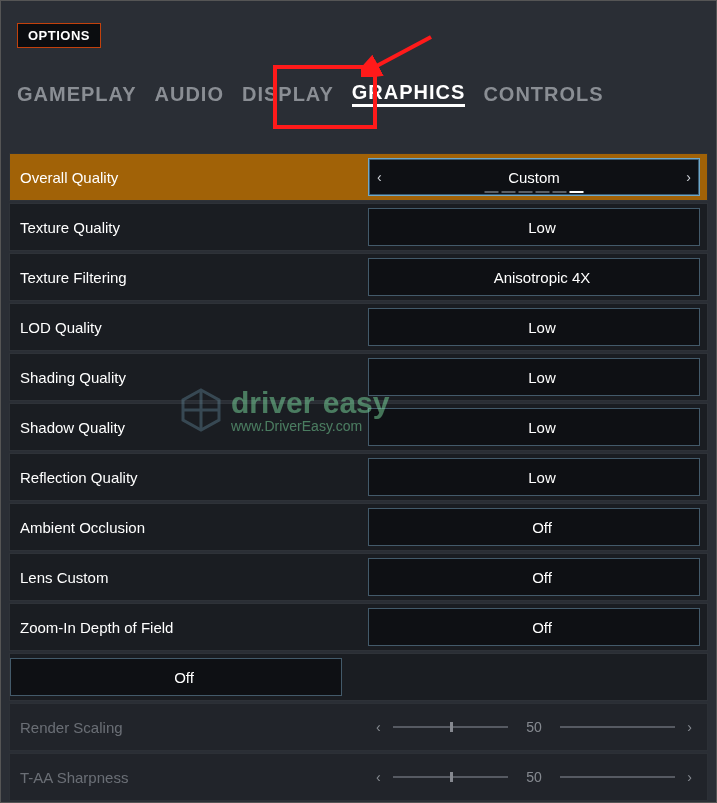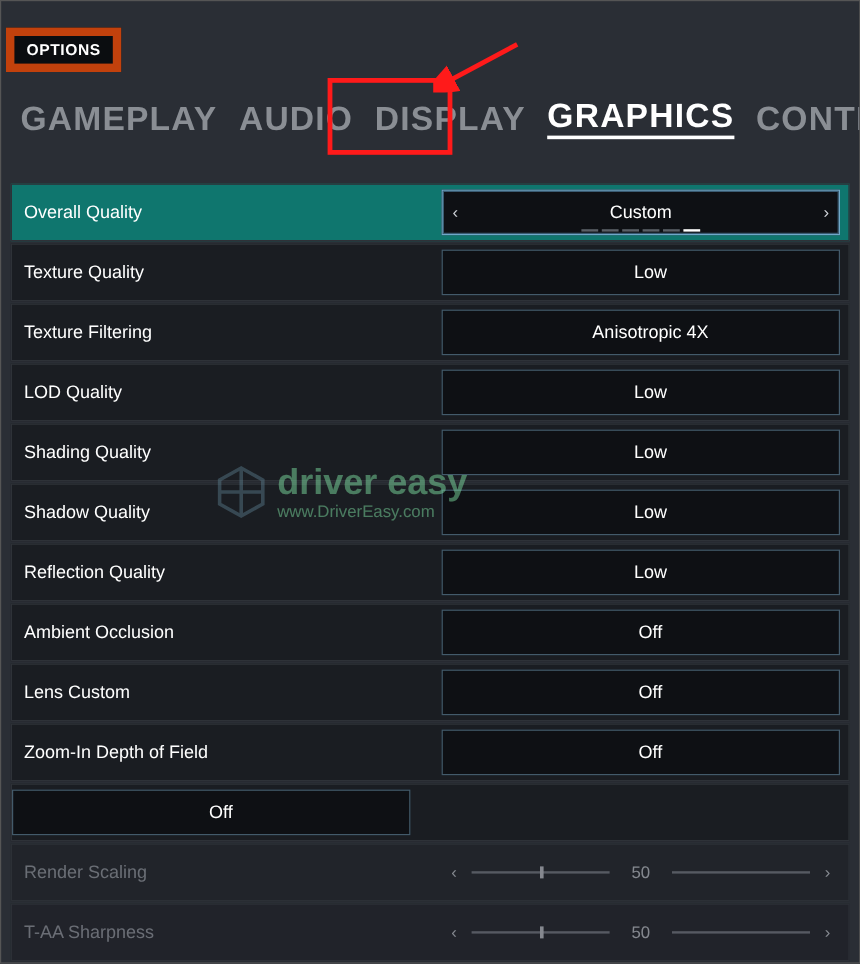--- a/index.html
+++ b/index.html
@@ -9,39 +9,39 @@
   background: #2a2e35;
   font-family: Arial, Helvetica, sans-serif;
   color: #e0e0e0;
   position: relative;
   overflow: hidden;
   border: 1px solid #555;
 }
 .options-tag {
   position: absolute;
   top: 22px;
-  left: 4px;
+  left: 16px;
   background: #0b0d10;
   color: #fff;
   font-weight: 900;
   font-size: 13px;
   letter-spacing: 0.5px;
   padding: 4px 10px;
-  border: 7px solid #c2410c;
+  border: 1px solid #c2410c;
 }
 .tabs {
   position: absolute;
   top: 80px;
   left: 16px;
   display: flex;
   gap: 18px;
   align-items: center;
 }
 .tab {
-  font-size: 28px;
+  font-size: 20px;
   font-weight: 900;
   letter-spacing: 1px;
   color: #8a8e94;
   cursor: pointer;
 }
 .tab.active {
   color: #ffffff;
   border-bottom: 3px solid #ffffff;
   padding-bottom: 0;
 }
@@ -68,21 +68,21 @@
 }
 .row {
   display: flex;
   align-items: center;
   height: 48px;
   margin-bottom: 2px;
   background: #1a1d22;
   border: 1px solid #2e3238;
 }
 .row.highlight {
-  background: #0f766e;
+  background: #a16207;
 }
 .row.disabled {
   opacity: 0.55;
 }
 .row-label {
   flex: 0 0 358px;
   padding-left: 10px;
   font-size: 15px;
   color: #ffffff;
   font-weight: 500;

